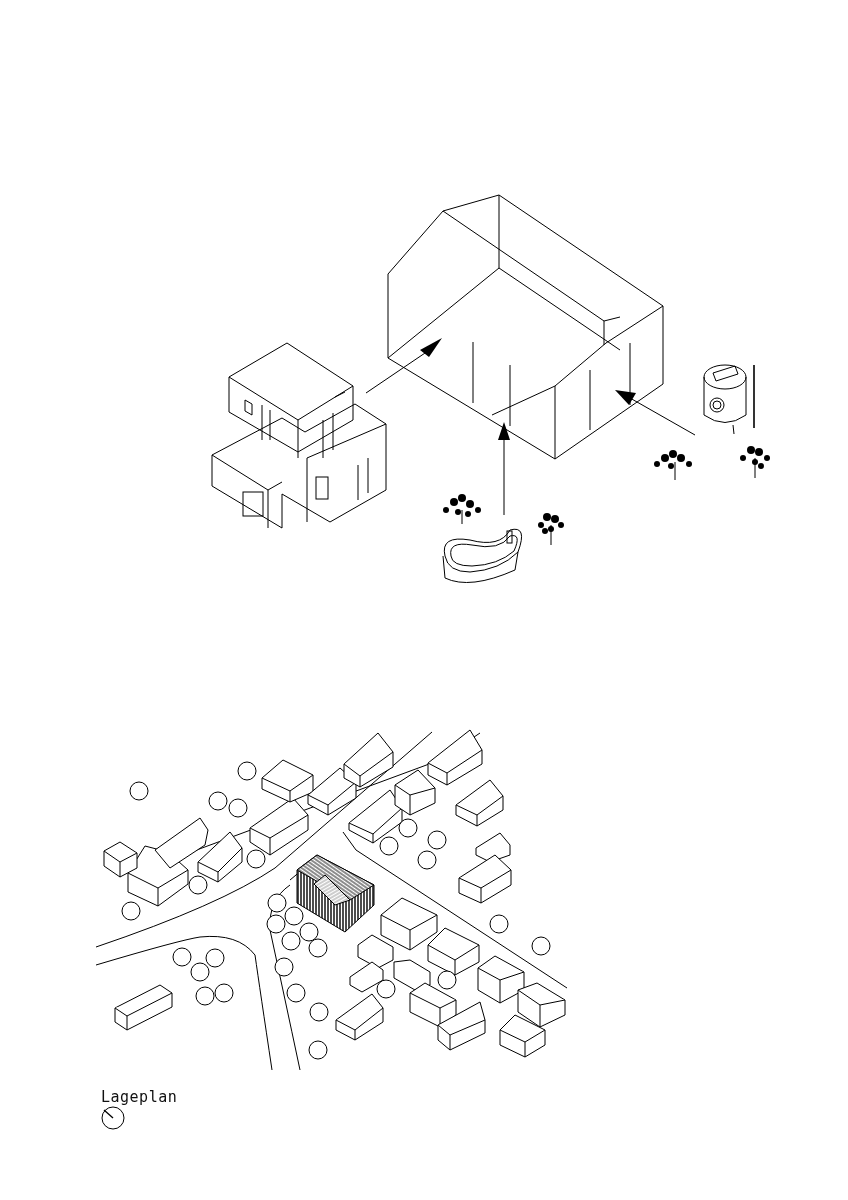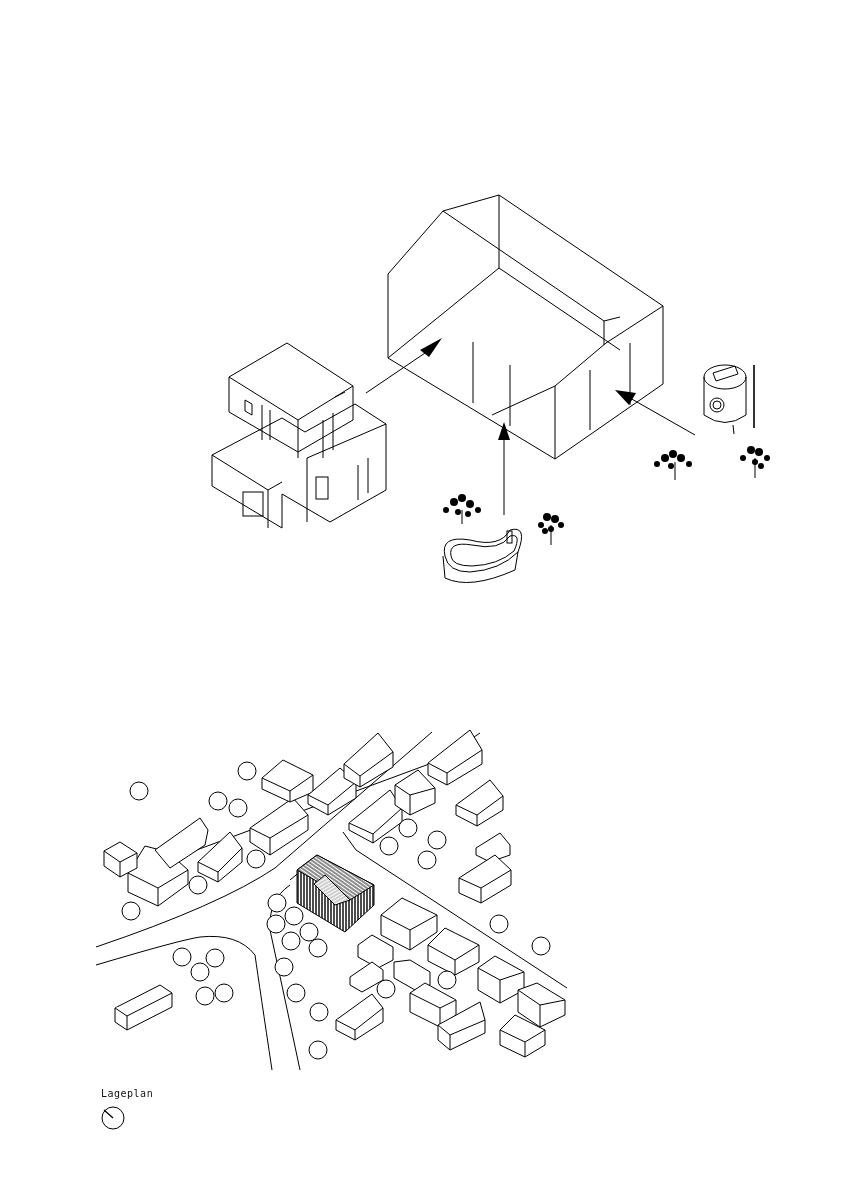--- a/index.html
+++ b/index.html
@@ -1,21 +1,21 @@
 <!DOCTYPE html>
 <html><head>
 <meta charset="utf-8">
 <style>
   html,body{margin:0;padding:0;background:#ffffff;}
   body{width:848px;height:1200px;position:relative;overflow:hidden;font-family:"DejaVu Sans Mono",monospace;}
   .sheet{position:absolute;left:0;top:0;width:848px;height:1200px;}
   svg{position:absolute;left:0;top:0;}
   .ln{stroke:#000;stroke-width:1;fill:none;}
   .lnw{stroke:#000;stroke-width:1;fill:#fff;}
-  .label{position:absolute;left:101px;top:1088px;font-size:10px;color:#111;letter-spacing:0.5px;}
+  .label{position:absolute;left:101px;top:1088px;font-size:15px;color:#111;letter-spacing:0.5px;}
 </style>
 </head>
 <body>
 
 <div class="sheet">
 <svg width="848" height="1200" viewBox="0 0 848 1200">
   <defs>
     <pattern id="vhatch" width="3" height="3" patternUnits="userSpaceOnUse">
       <rect width="3" height="3" fill="#fff"></rect>
           <line x1="1" y1="0" x2="1" y2="3" stroke="#000" stroke-width="1.4"></line>

